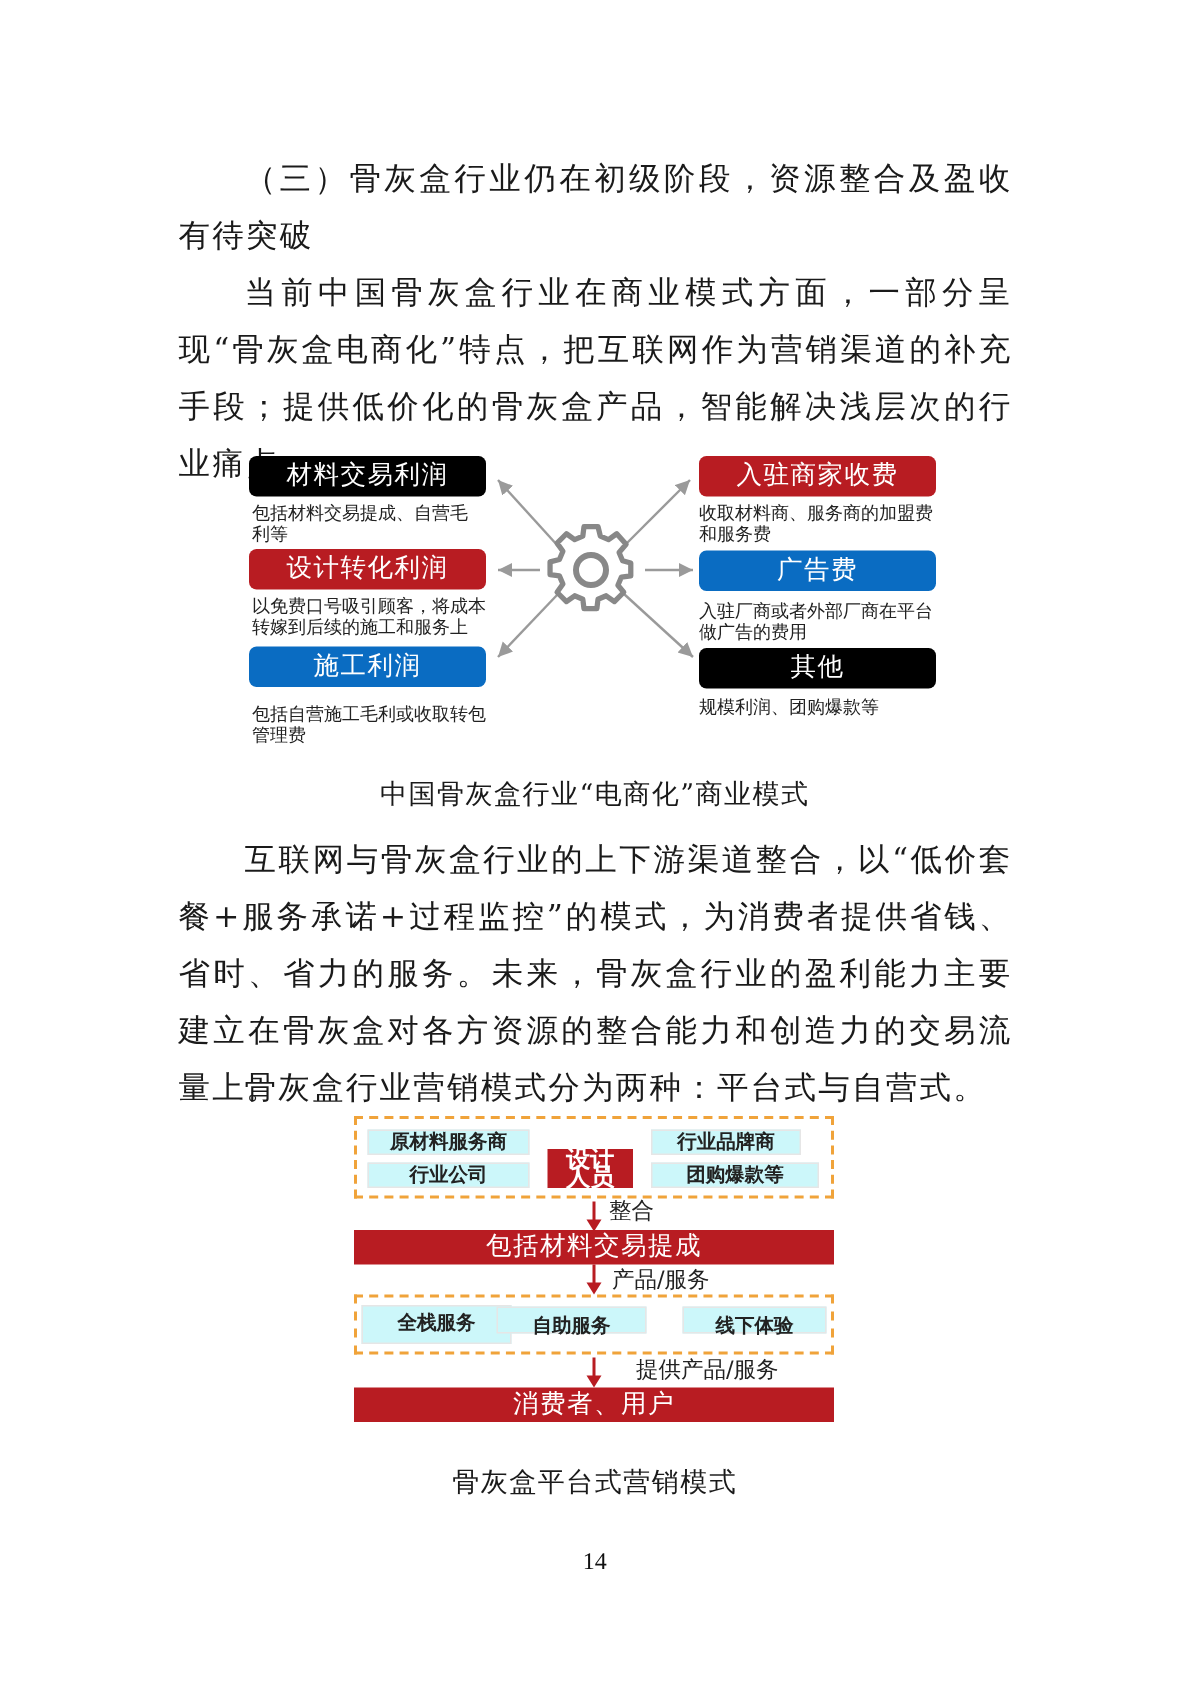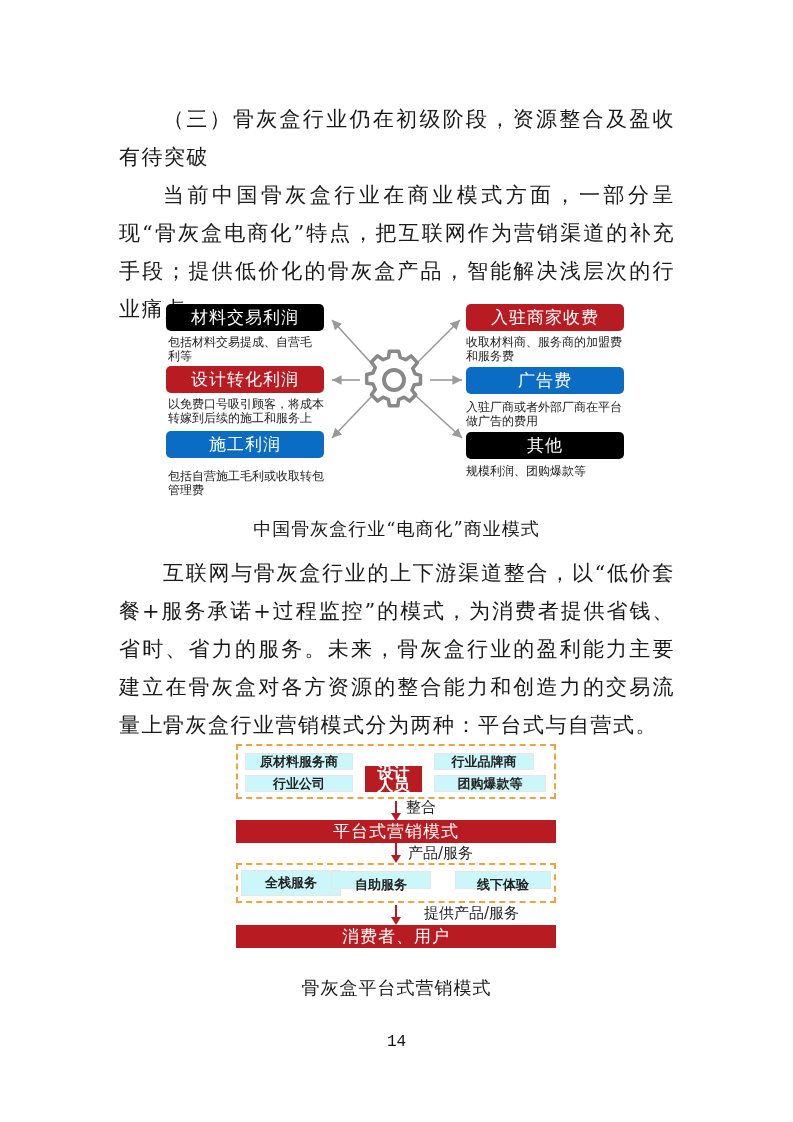--- a/index.html
+++ b/index.html
@@ -22,21 +22,21 @@
 
     
     .d2 { position: absolute; left: 236px; top: 744px; width: 325px; height: 210px; }
     .dash-box { position: absolute; border: 2px dashed #f0a33a; }
     .cyan { position: absolute; background: #ccf7fa; border: 1px solid #e6e6e6; font-family: "DejaVu Sans", "Liberation Sans", sans-serif; font-weight: bold; font-size: 13px; color: #222; text-align: center; }
     .redbox { position: absolute; background: #b81c22; color: #fff; font-family: "DejaVu Sans", "Liberation Sans", sans-serif; text-align: center; }
     .arrow-label { position: absolute; font-family: "DejaVu Sans", "Liberation Sans", sans-serif; font-size: 15px; color: #222; }
     .vline { position: absolute; width: 2px; background: #b81c22; }
     .ahead { position: absolute; width: 0; height: 0; border-left: 5px solid transparent; border-right: 5px solid transparent; border-top: 8px solid #b81c22; }
 
-    .page-num { position: absolute; top: 1033px; left: 0; width: 793px; text-align: center; font-family: Liberation Mono, monospace; font-size: 16px; color: #111; }
+    .page-num { position: absolute; top: 1033px; left: 0; width: 793px; text-align: center; font-family: Liberation Serif, serif; font-size: 16px; color: #111; }
   </style>
 </head>
 <body>
 
 <div class="page">
 
   <div class="para indent" style="top:100px;">（三）骨灰盒行业仍在初级阶段，资源整合及盈收有待突破</div>
   <div class="para indent" style="top:176px;">当前中国骨灰盒行业在商业模式方面，一部分呈现“骨灰盒电商化”特点，把互联网作为营销渠道的补充手段；提供低价化的骨灰盒产品，智能解决浅层次的行业痛点。</div>
 
   <div class="d1">
@@ -89,21 +89,21 @@
     <div class="cyan" style="left:9px; top:9px; width:108px; height:17px; line-height:16px;">原材料服务商</div>
     <div class="cyan" style="left:198px; top:9px; width:100px; height:17px; line-height:16px;">行业品牌商</div>
     <div class="cyan" style="left:9px; top:31px; width:108px; height:17px; line-height:16px;">行业公司</div>
     <div class="cyan" style="left:198px; top:31px; width:112px; height:17px; line-height:16px;">团购爆款等</div>
     <div class="redbox" style="left:129px; top:22px; width:57px; height:26px; font-size:16px; font-weight:bold; line-height:12px; padding:1px 8px;">设计人员</div>
 
     <div class="vline" style="left:159px; top:57px; height:14px;"></div>
     <div class="ahead" style="left:155px; top:69px;"></div>
     <div class="arrow-label" style="left:170px; top:54px;">整合</div>
 
-    <div class="redbox" style="left:0; top:76px; width:320px; height:23px; font-size:17px; line-height:23px; letter-spacing:1px;">平台式营销模式</div>
+    <div class="redbox" style="left:0; top:76px; width:320px; height:23px; font-size:17px; line-height:23px; letter-spacing:1px;">包括材料交易提成</div>
 
     <div class="vline" style="left:159px; top:99px; height:15px;"></div>
     <div class="ahead" style="left:155px; top:111px;"></div>
     <div class="arrow-label" style="left:172px; top:100px;">产品/服务</div>
 
     <div class="dash-box" style="left:0; top:119px; width:320px; height:40px;"></div>
     <div class="cyan" style="left:5px; top:126px; width:100px; height:26px; line-height:24px;">全栈服务</div>
     <div class="cyan" style="left:95px; top:127px; width:100px; height:18px; line-height:26px;">自助服务</div>
     <div class="cyan" style="left:219px; top:127px; width:96px; height:18px; line-height:26px;">线下体验</div>
 

